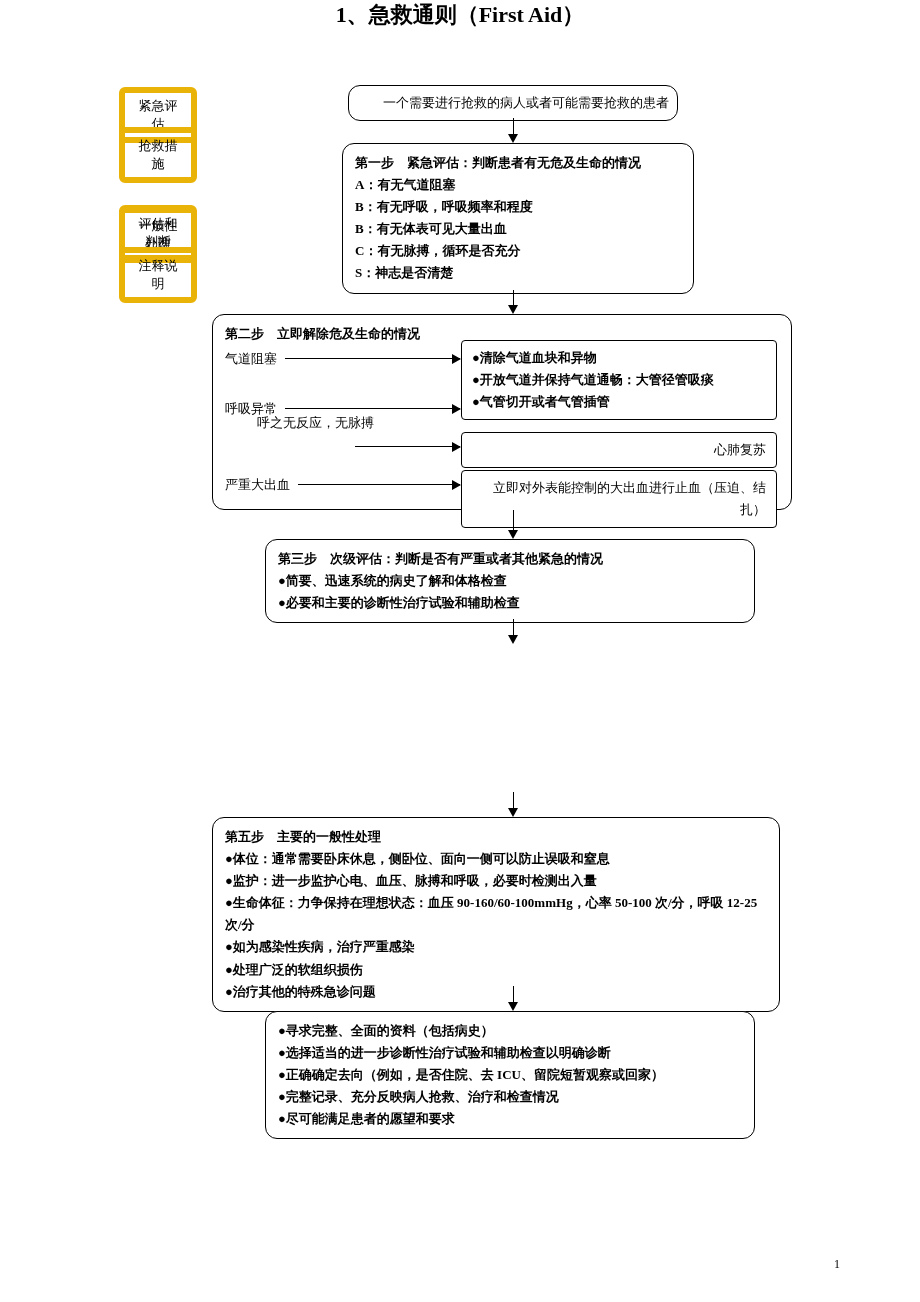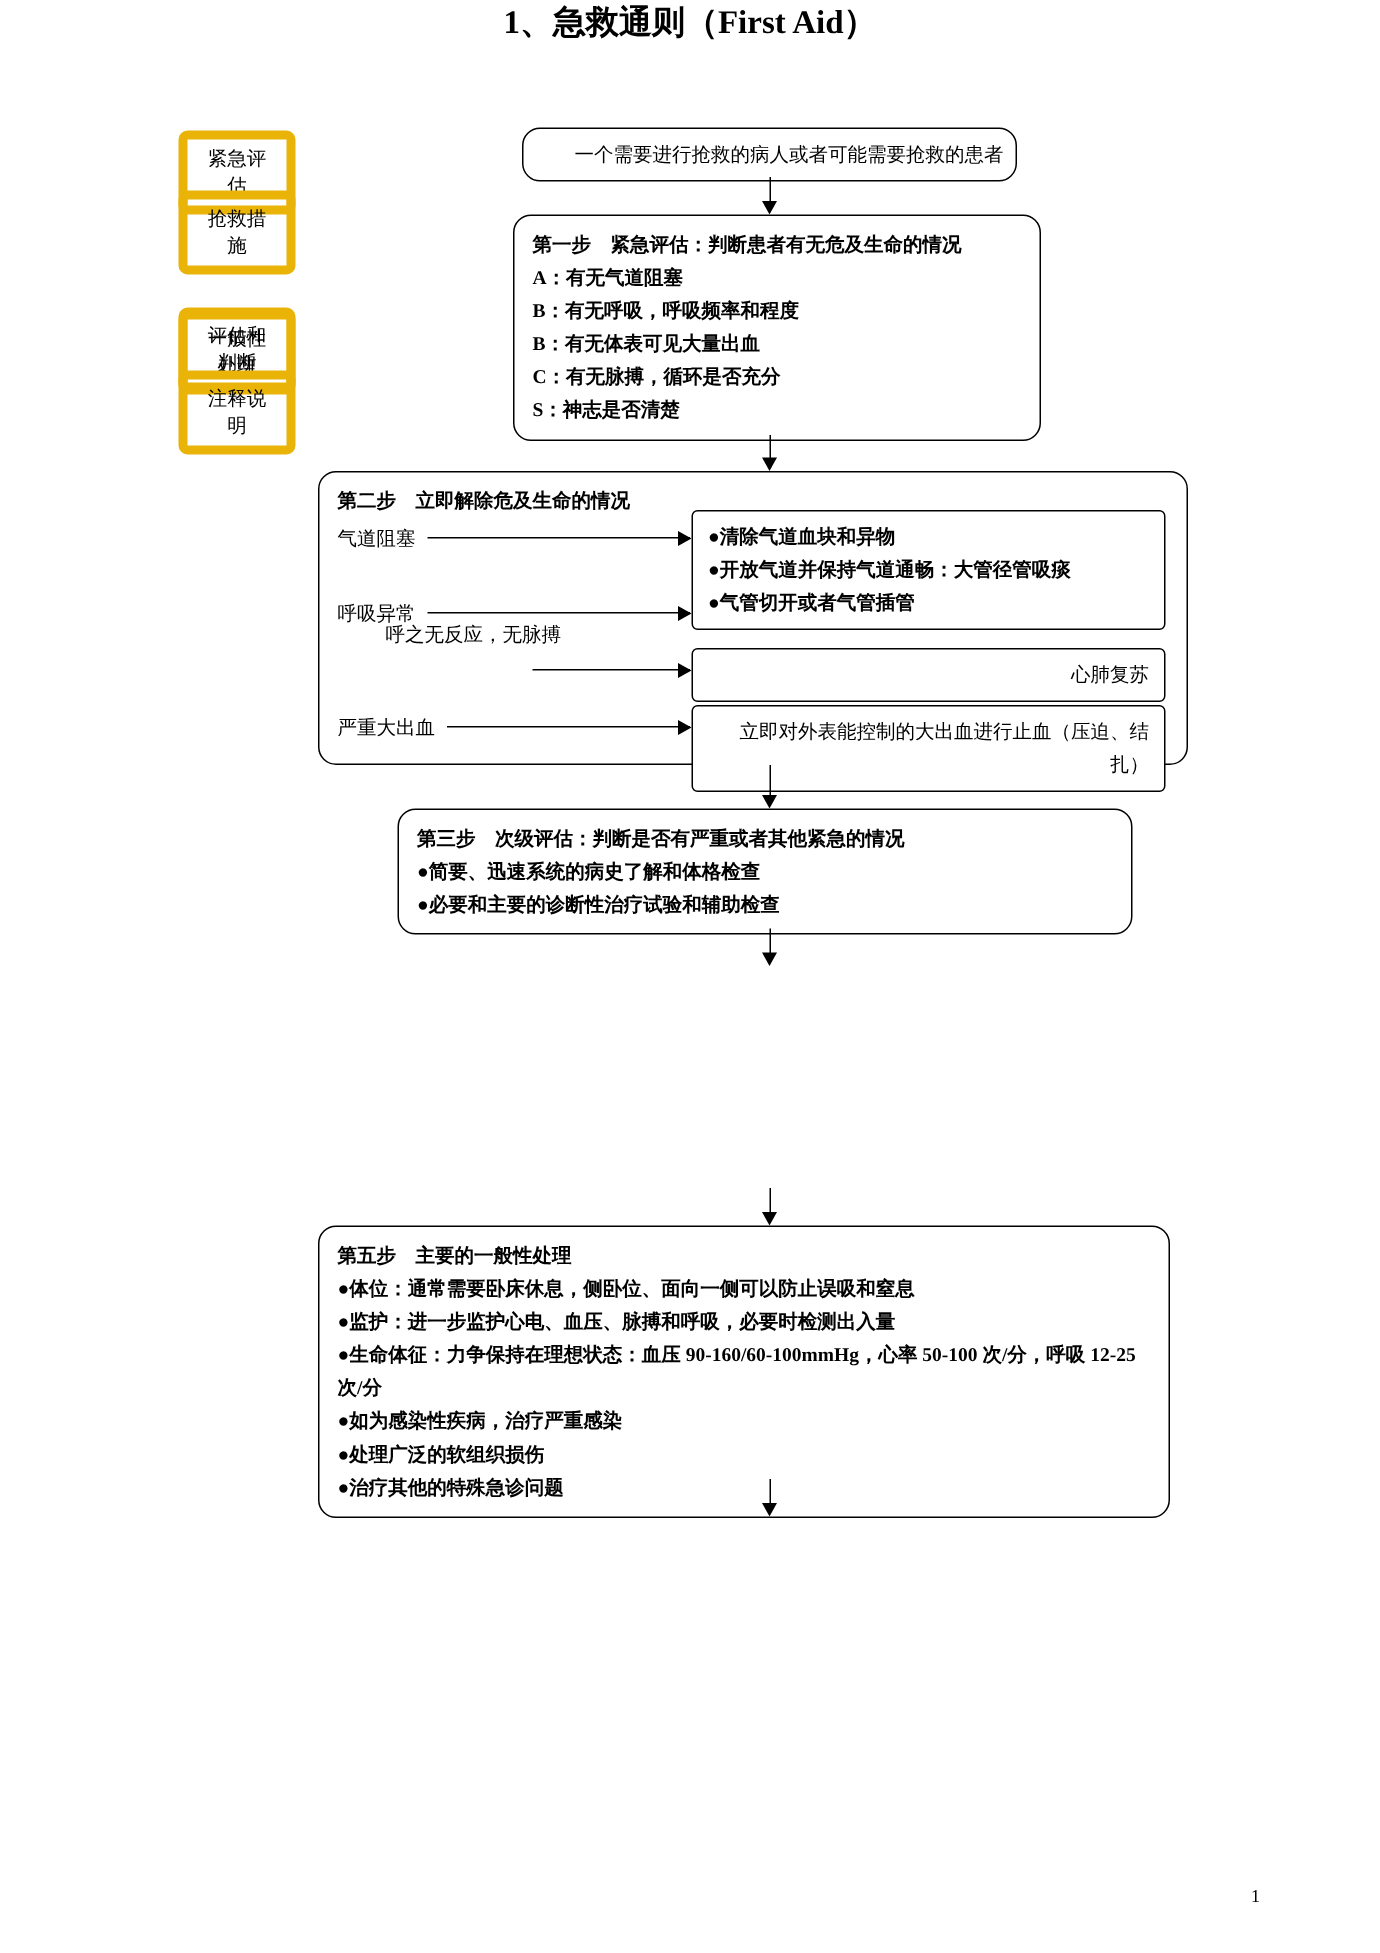--- a/index.html
+++ b/index.html
@@ -156,16 +156,23 @@
     <span class="bullet">●监护：进一步监护心电、血压、脉搏和呼吸，必要时检测出入量</span>
     <span class="bullet">●生命体征：力争保持在理想状态：血压 90-160/60-100mmHg，心率 50-100 次/分，呼吸 12-25 次/分</span>
     <span class="bullet">●如为感染性疾病，治疗严重感染</span>
     <span class="bullet">●处理广泛的软组织损伤</span>
     <span class="bullet">●治疗其他的特殊急诊问题</span>
   </div>
 
   <div class="vline" style="left:513px; top:956px; height:18px;"></div>
   <div class="arrow" style="left:508px; top:972px;"></div>
 
+  <div class="box" style="left:265px; top:981px; width:490px;">
+    <span class="bullet">●寻求完整、全面的资料（包括病史）</span>
+    <span class="bullet">●选择适当的进一步诊断性治疗试验和辅助检查以明确诊断</span>
+    <span class="bullet">●正确确定去向（例如，是否住院、去 ICU、留院短暂观察或回家）</span>
+    <span class="bullet">●完整记录、充分反映病人抢救、治疗和检查情况</span>
+    <span class="bullet">●尽可能满足患者的愿望和要求</span>
+  </div>
 
 </div>
 
 <div class="page-num">1</div>
 
 </body></html>

